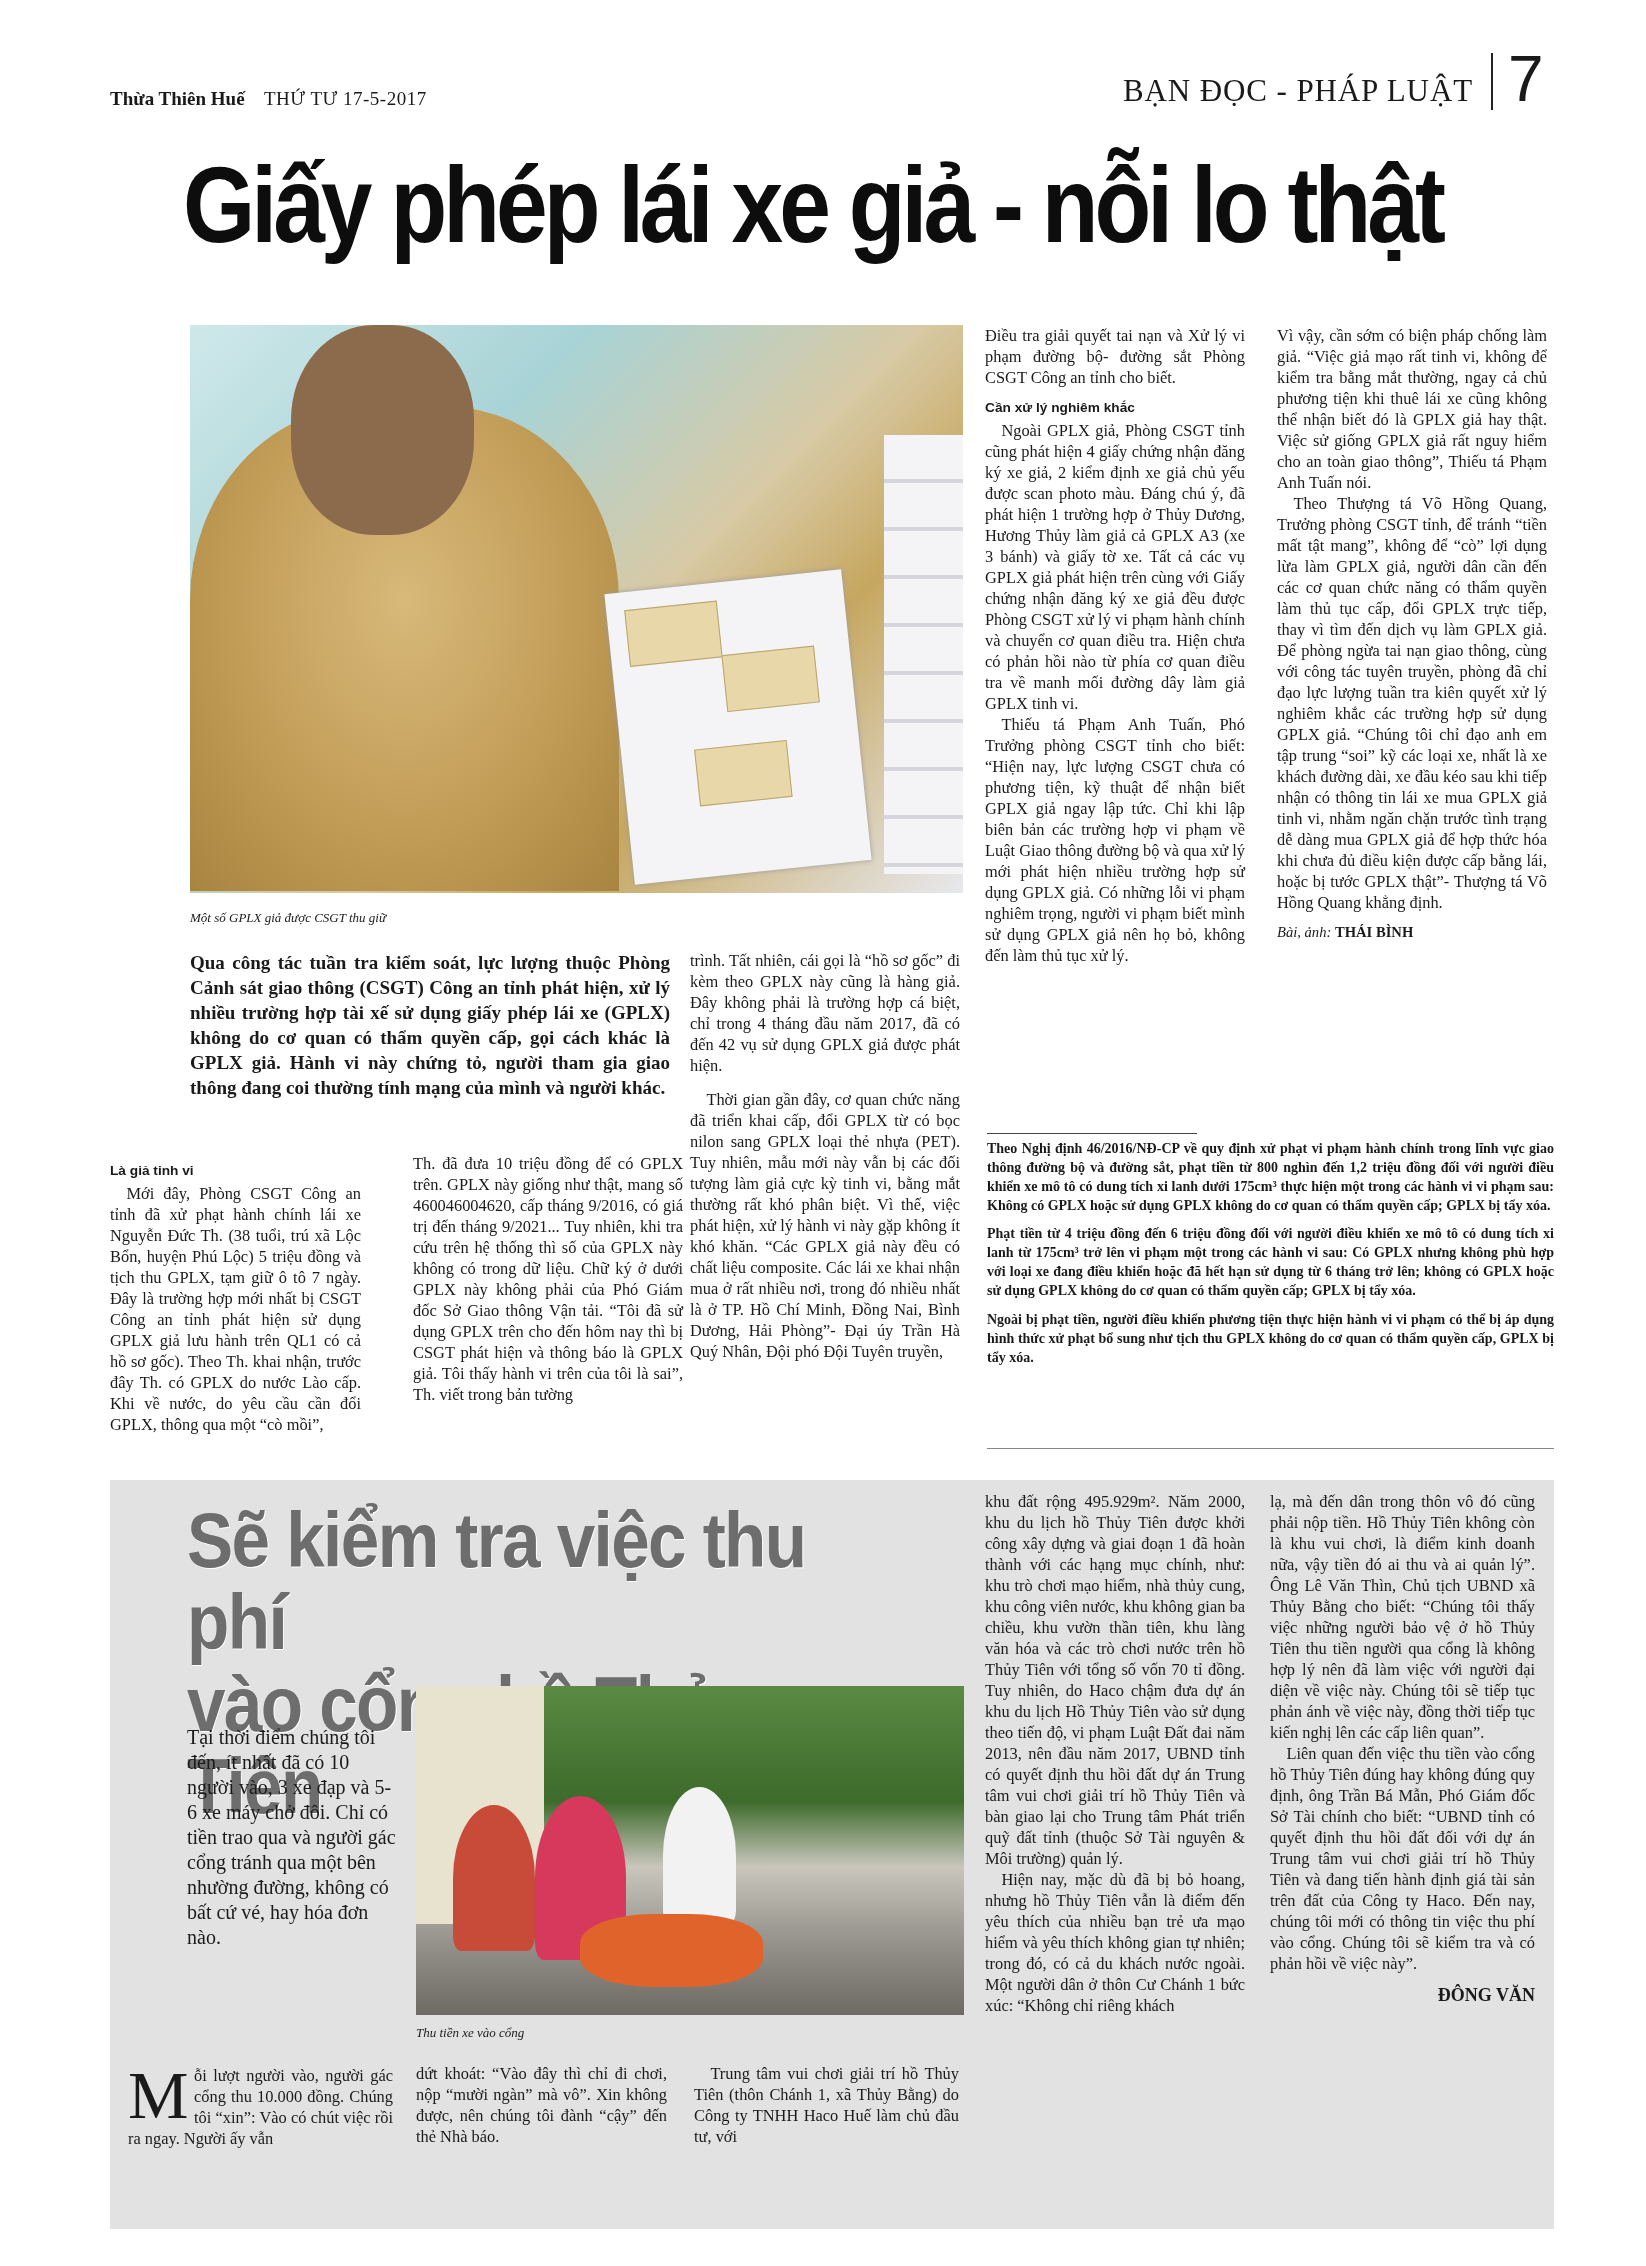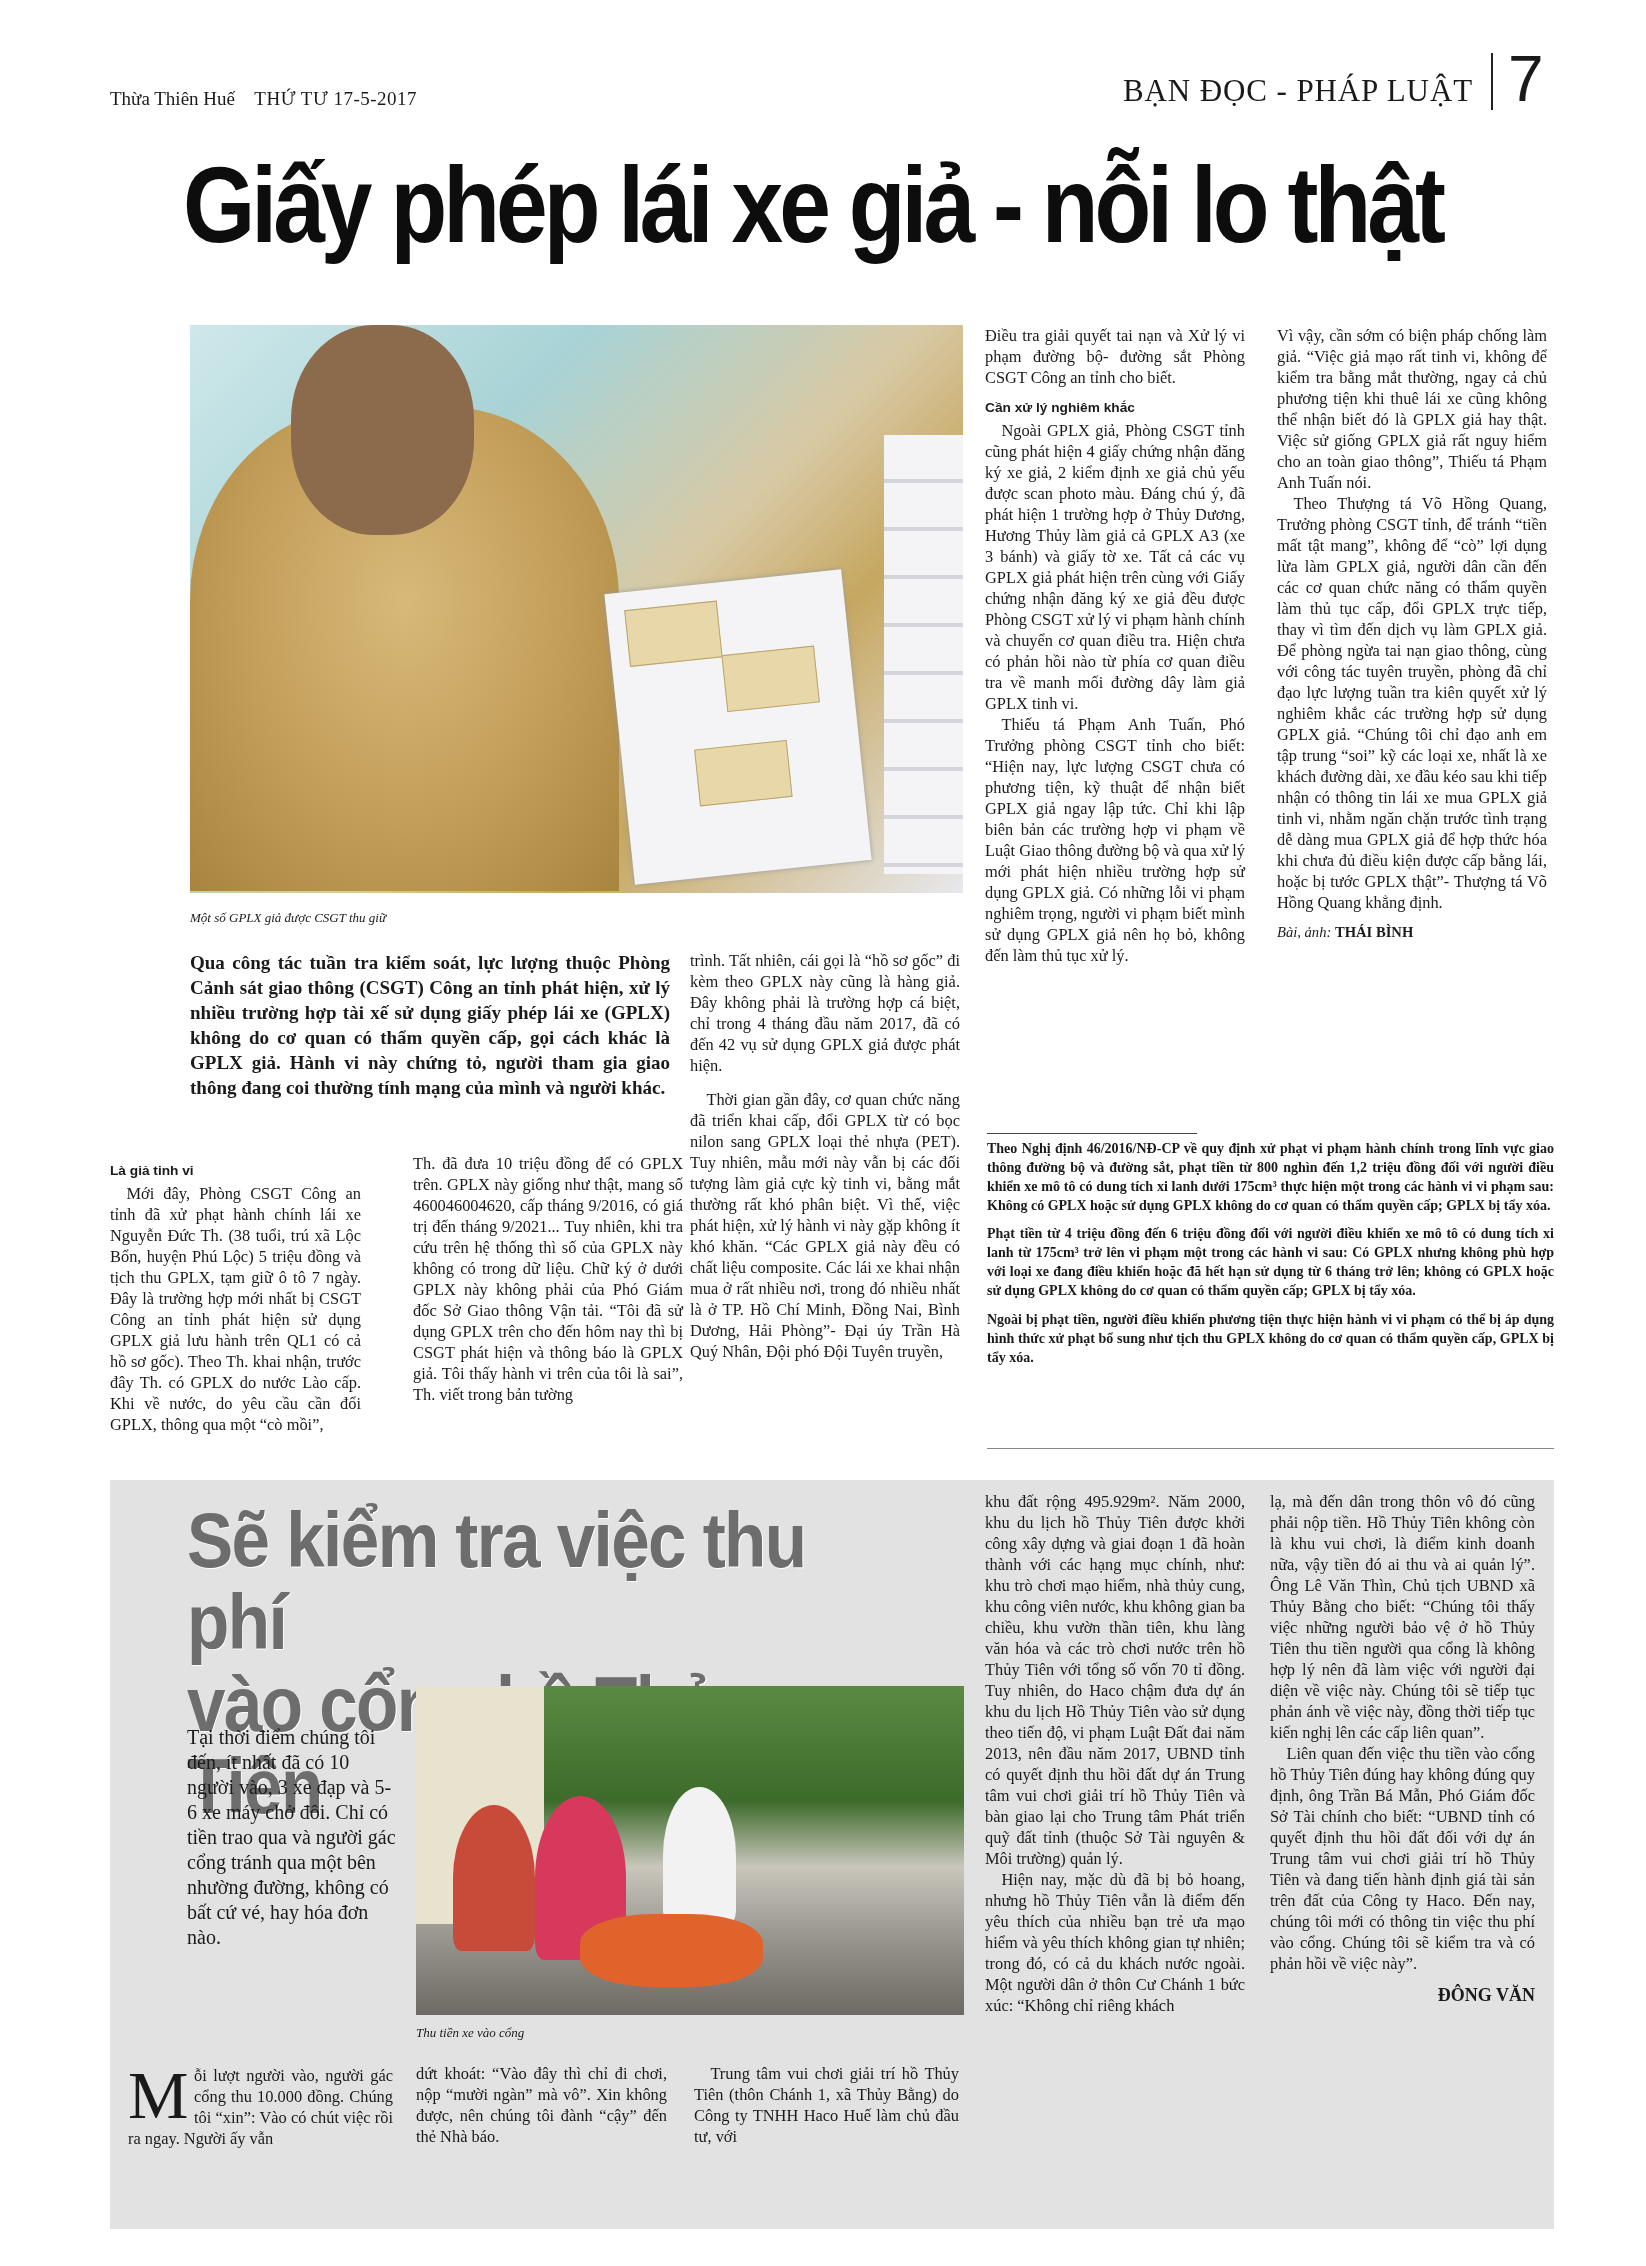--- a/index.html
+++ b/index.html
@@ -1,20 +1,20 @@
 <!DOCTYPE html>
 <html style="font-size:14.6px"><head>
 <meta charset="utf-8">
 <style>
   html, body { margin: 0; padding: 0; background: #ffffff; }
   body { width: 1647px; height: 2267px; position: relative; overflow: hidden;
          font-family: "Liberation Serif", serif; color: #1a1a1a; }
   .abs { position: absolute; }
   .masthead-left { left: 110px; top: 88px; font-size: 19px; }
-  .masthead-left .paper { font-weight: normal; font-family: "Liberation Serif", serif; }
+  .masthead-left .paper { font-weight: bold; font-family: "Liberation Serif", serif; }
   .masthead-left .date { margin-left: 14.6px; letter-spacing: 0.5px; }
   .section-name { right: 174px; top: 73px; font-size: 31px; letter-spacing: 0.9px; text-align: right; }
   .page-rule { left: 1491px; top: 53px; width: 1.8px; height: 57px; background: #222; }
   .page-num { left: 1508px; top: 42px; font-size: 64px; font-family: "Liberation Sans", sans-serif; }
   .headline1 { left: 183px; top: 151px; width: 1371px; font-family: "Liberation Sans", sans-serif;
                font-weight: bold; font-size: 108px; line-height: 1; letter-spacing: -4.6px;
                transform: scaleX(0.86); transform-origin: left; white-space: nowrap; color: #0d0d0d; }
   .photo1 { left: 190px; top: 325px; width: 773px; height: 568px;
             background: linear-gradient(135deg, #cfe8ea 0%, #a8d3d6 30%, #d8c9a4 55%, #c6a760 70%, #e7e9ef 100%); }
   .photo1 .officer { position: absolute; left: 0; top: 82px; width: 429px; height: 484px;

